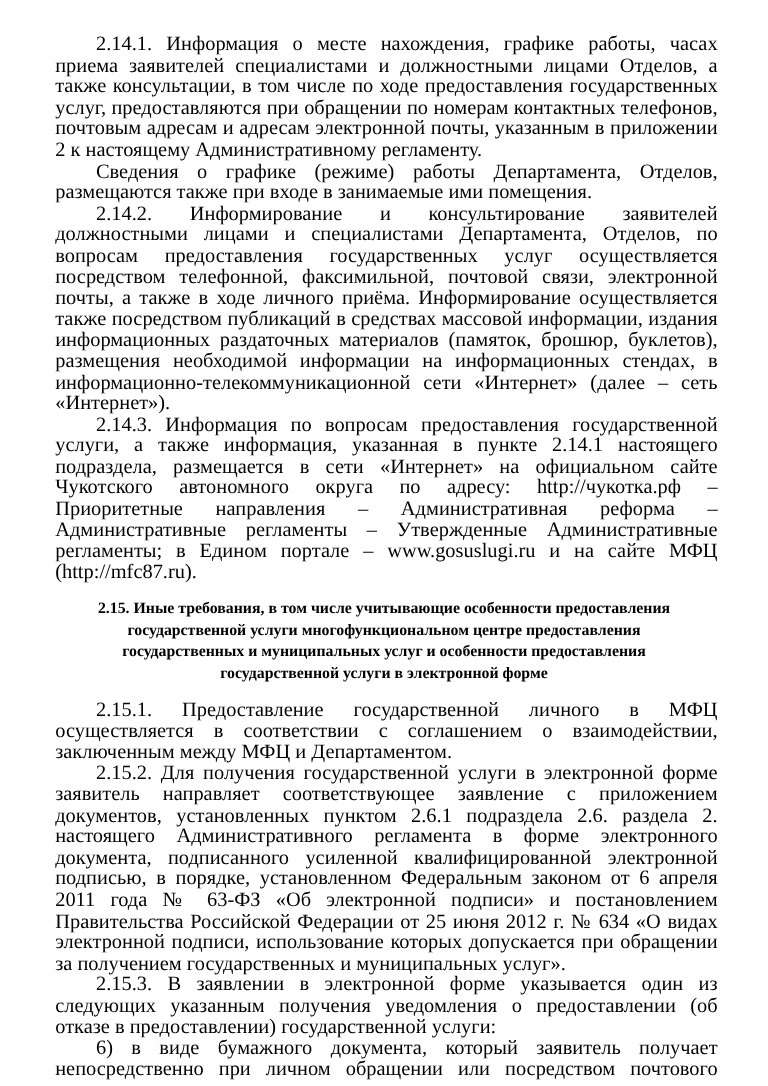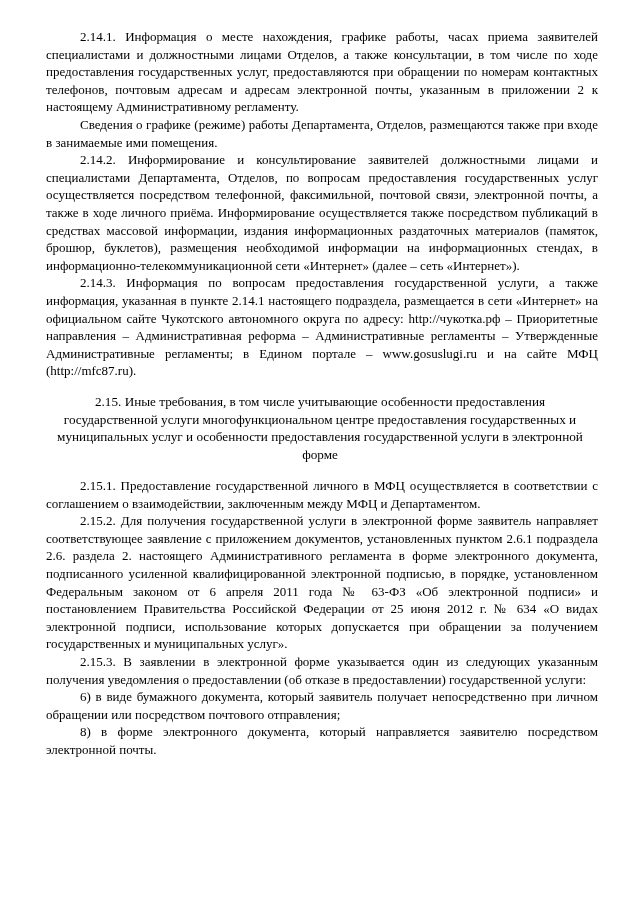--- a/index.html
+++ b/index.html
@@ -16,32 +16,32 @@
   .page {
     width: 640px;
     height: 905px;
     box-sizing: border-box;
     padding: 28px 42px 20px 46px;
     background: #ffffff;
     position: relative;
   }
   p {
     margin: 0;
-    font-size: 13px;
+    font-size: 17px;
     line-height: 17.6px;
     text-align: justify;
     text-justify: inter-word;
     text-indent: 34px;
     hyphens: manual;
   }
   .heading {
     margin: 13px 0 13px 0;
     font-size: 13.2px;
     line-height: 17.8px;
-    font-weight: normal;
+    font-weight: bold;
     text-align: center;
     text-indent: 0;
     padding: 0 14px 0 10px;
   }
 </style>
 </head>
 <body>
 
 <div class="page">
 

